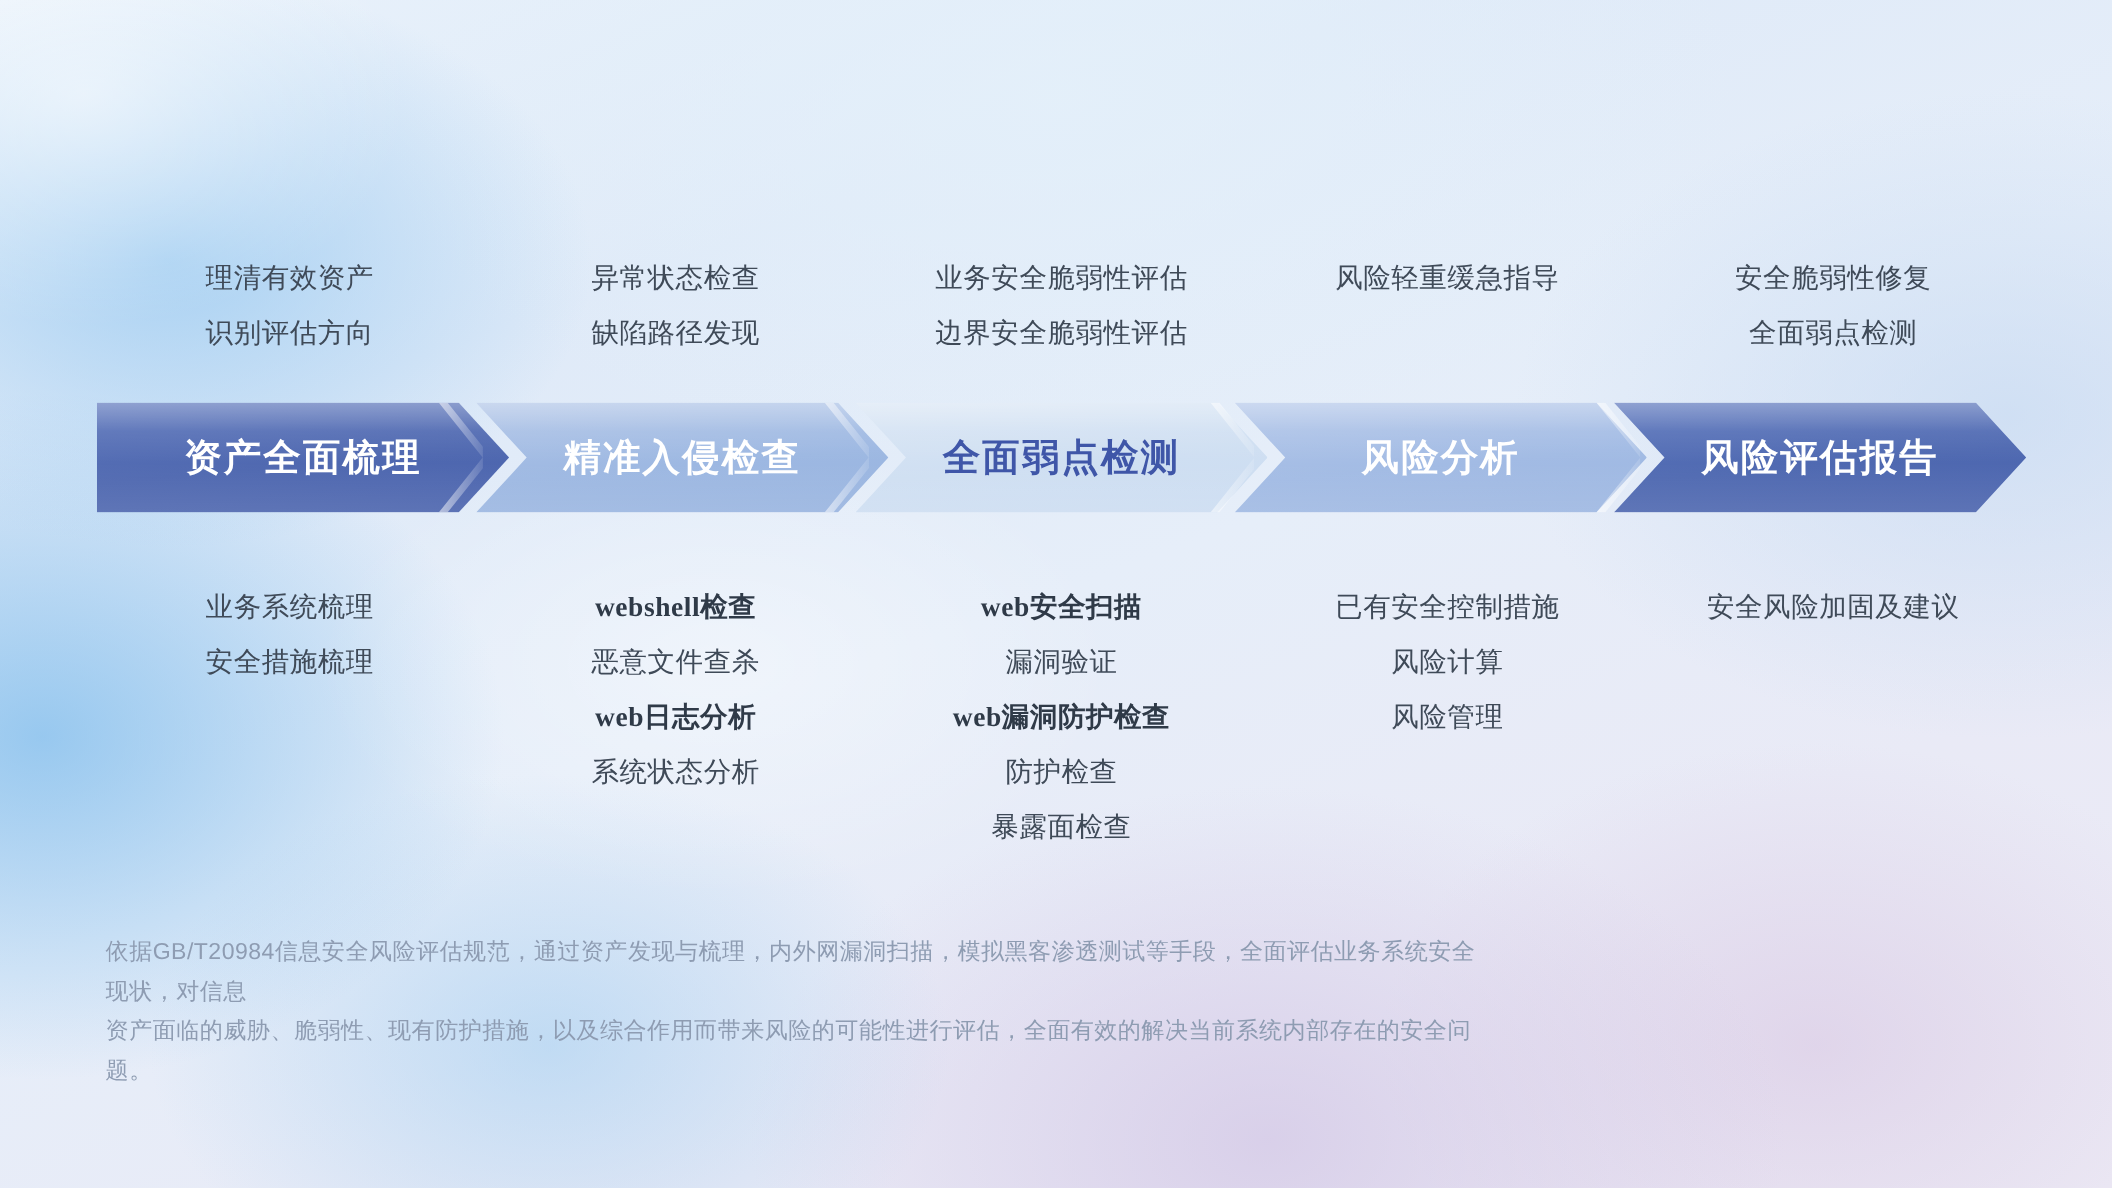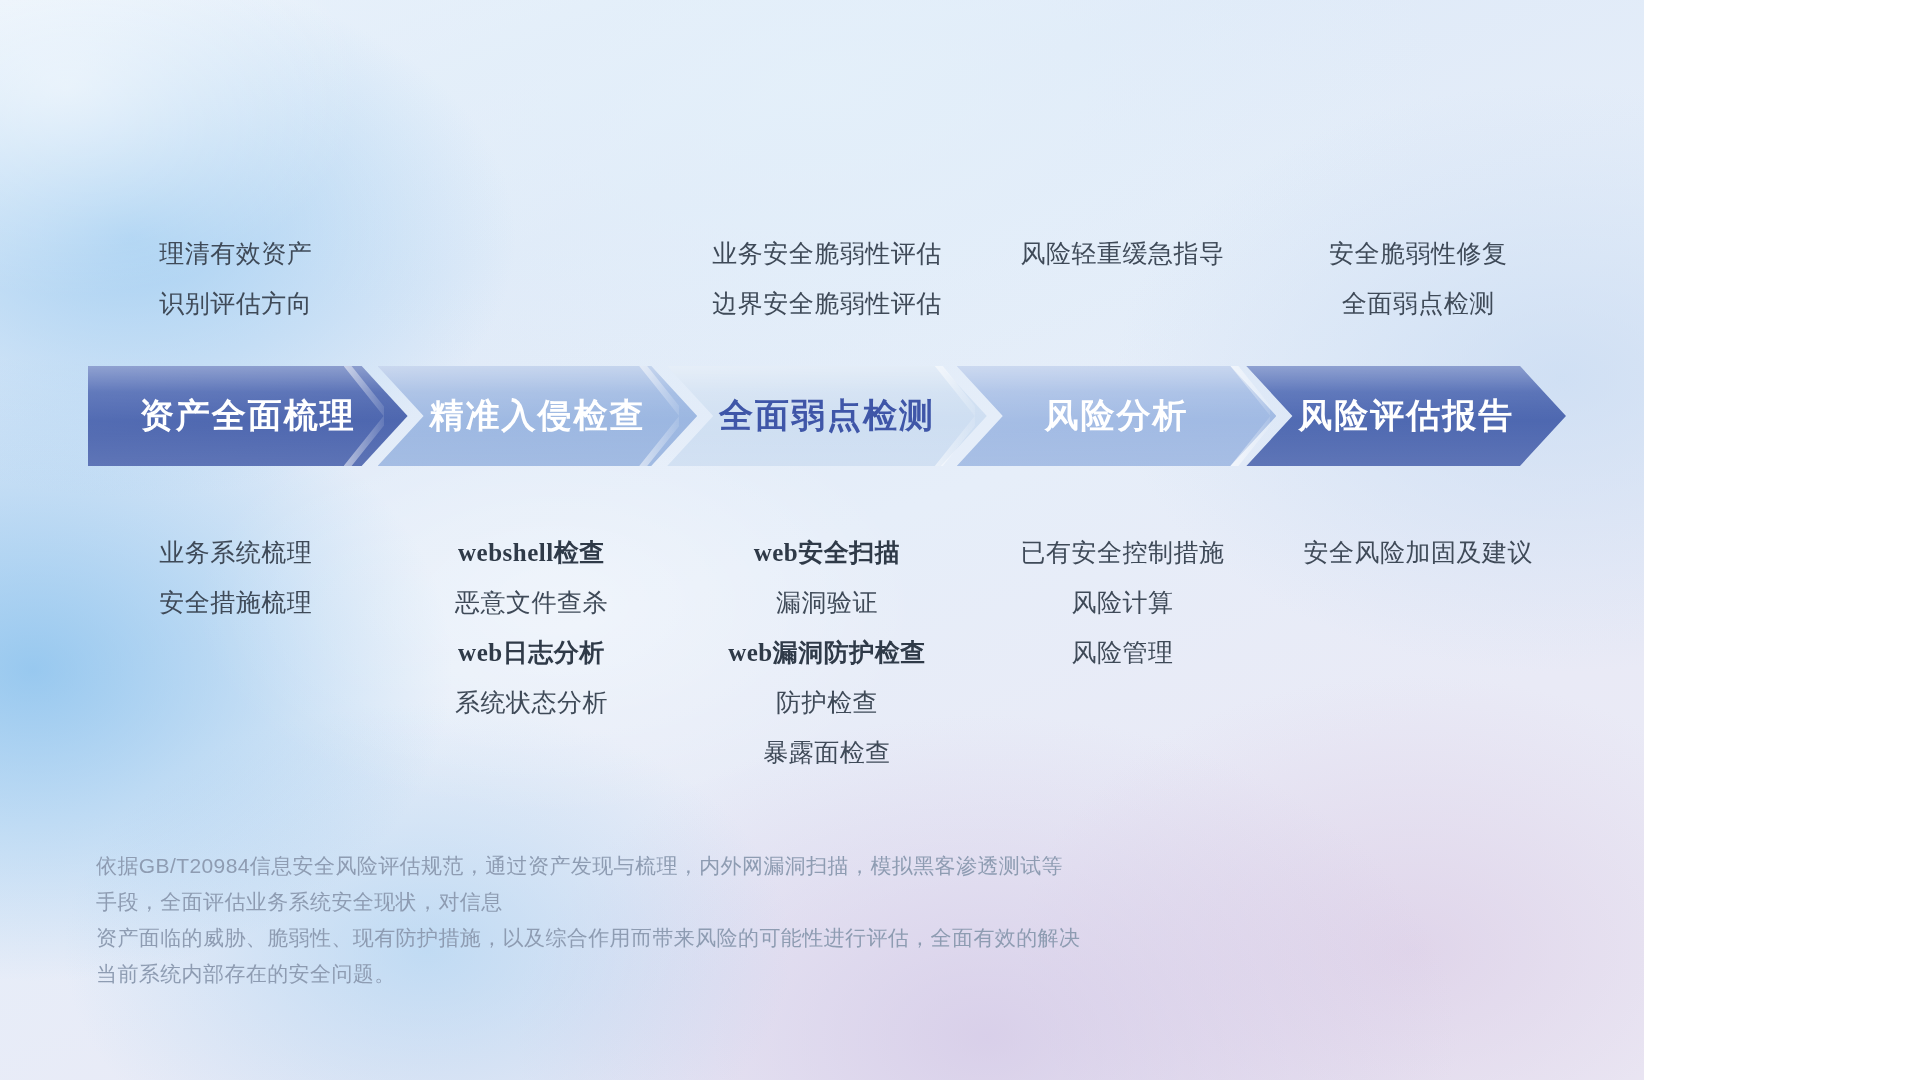--- a/index.html
+++ b/index.html
@@ -3,21 +3,21 @@
 <meta charset="utf-8">
 <style>
   * { box-sizing: border-box; margin: 0; padding: 0; }
   html, body {
     width: 1920px; height: 1080px;
     overflow: hidden;
     font-family: "Liberation Sans", "DejaVu Sans", sans-serif;
   }
   #stage {
     position: relative;
-    width: 1644px; height: 1080px;
+    width: 1920px; height: 1080px;
     background:
       radial-gradient(ellipse 620px 420px at 8% 22%, rgba(150,200,240,0.75) 0%, rgba(150,200,240,0) 62%),
       radial-gradient(ellipse 700px 520px at 2% 62%, rgba(120,185,235,0.70) 0%, rgba(120,185,235,0) 60%),
       radial-gradient(ellipse 560px 380px at 26% 88%, rgba(160,205,240,0.55) 0%, rgba(160,205,240,0) 65%),
       radial-gradient(ellipse 760px 520px at 60% 96%, rgba(205,190,225,0.60) 0%, rgba(205,190,225,0) 62%),
       radial-gradient(ellipse 620px 430px at 86% 88%, rgba(215,196,225,0.55) 0%, rgba(215,196,225,0) 64%),
       radial-gradient(ellipse 700px 460px at 95% 35%, rgba(198,218,242,0.70) 0%, rgba(198,218,242,0) 64%),
       radial-gradient(ellipse 900px 500px at 50% 8%, rgba(228,240,250,0.85) 0%, rgba(228,240,250,0) 70%),
       linear-gradient(160deg, #e9f2fb 0%, #dfeaf8 26%, #e6eef9 50%, #e9eaf6 74%, #eceaf5 100%);
   }
@@ -118,20 +118,22 @@
 <body>
 
 <div id="stage">
 
   <div class="cols top-notes">
     <div class="note-col">
       <div class="note-line">理清有效资产</div>
       <div class="note-line">识别评估方向</div>
     </div>
     <div class="note-col">
+      <div class="note-line">异常状态检查</div>
+      <div class="note-line">缺陷路径发现</div>
     </div>
     <div class="note-col">
       <div class="note-line">业务安全脆弱性评估</div>
       <div class="note-line">边界安全脆弱性评估</div>
     </div>
     <div class="note-col">
       <div class="note-line">风险轻重缓急指导</div>
     </div>
     <div class="note-col">
       <div class="note-line">安全脆弱性修复</div>

